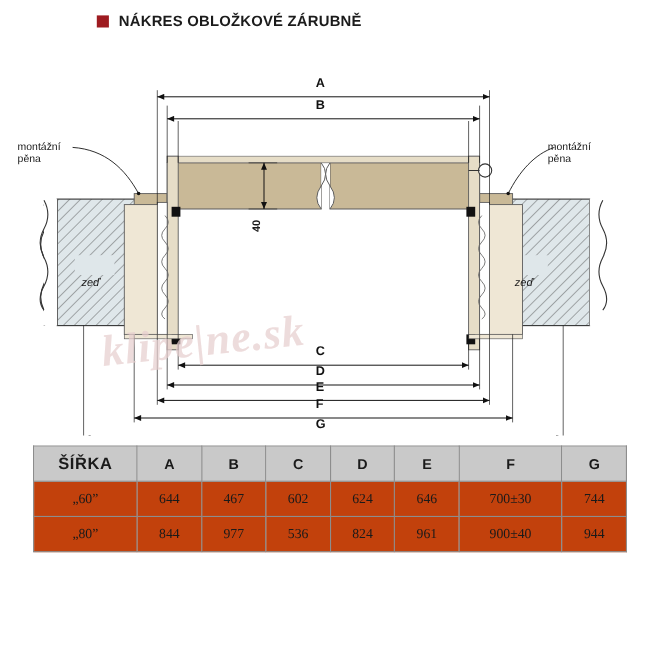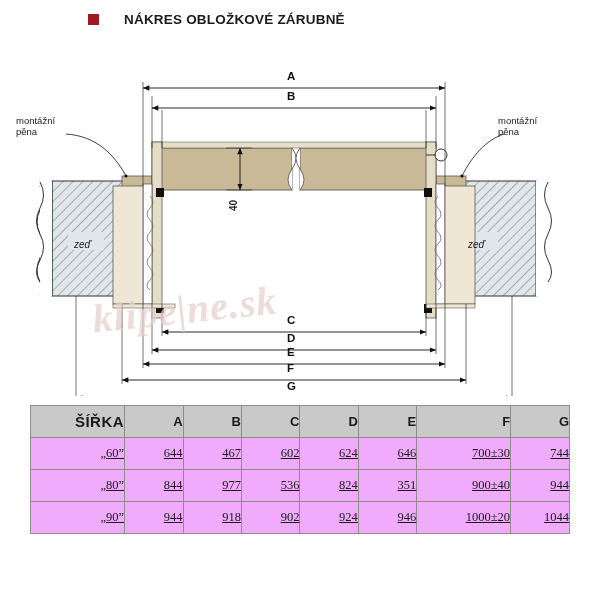--- a/index.html
+++ b/index.html
@@ -9,21 +9,21 @@
     font-family:"Liberation Sans", sans-serif;
     color:#1a1a1a;
     overflow:hidden;
     position:relative;
   }
   #root{position:relative;width:600px;height:600px;}
 
   
   .title-row{
     position:absolute;left:88px;top:12px;
-    display:flex;align-items:center;gap:25px;
+    display:flex;align-items:center;gap:9px;
   }
   .title-marker{
     width:11px;height:11px;background:#9e1b20;display:block;
   }
   .title-text{
     font-size:13.5px;font-weight:bold;letter-spacing:.2px;color:#1b1b1b;
   }
 
   
   .drawing{position:absolute;left:0;top:36px;width:600px;height:360px;}
@@ -36,20 +36,21 @@
     color:#e7cfcf;opacity:.72;letter-spacing:1px;
     transform:rotate(-6deg);
     pointer-events:none;
     font-family:"Liberation Serif", serif;
   }
 
   
   .lbl{
     position:absolute;font-size:9.5px;color:#1a1a1a;line-height:1.12;
     white-space:pre-line;
+    margin-top:13px;
   }
   .lbl-left{left:16px;top:80px;}
   .lbl-right{left:498px;top:80px;}
   .lbl-wall-l{left:74px;top:203px;font-style:italic;font-size:10px;}
   .lbl-wall-r{left:468px;top:203px;font-style:italic;font-size:10px;}
   .dim-letter{
     position:absolute;font-size:11.5px;font-weight:bold;color:#111;
   }
   .dim-40{
     position:absolute;left:228px;top:175px;font-size:10px;font-weight:bold;
@@ -58,35 +59,35 @@
 
   
   table{
     position:absolute;left:30px;top:405px;
     border-collapse:collapse;
     width:540px;
     font-size:12.5px;
   }
   th,td{
     border:1px solid #8d8d8d;
-    text-align:right;
+    text-align:center;
     padding:0;
     height:31px;
     font-family:"Liberation Serif", serif;
   }
   thead th{
     background:#c9c9c9;
     font-weight:bold;
     font-size:13px;
     font-family:"Liberation Sans", sans-serif;
   }
   thead th.first{
     font-size:15px;letter-spacing:.5px;
   }
-  tbody td{background:#f0abfc;text-decoration:underline;}
+  tbody td{background:#c2410c;}
   tbody td.first{font-weight:normal;}
   .col-first{width:96px;}
   .col-narrow{width:60px;}
   .col-f{width:96px;}
 </style>
 </head>
 <body>
 
 <div id="root">
 
@@ -242,30 +243,20 @@
         <td>646</td>
         <td>700±30</td>
         <td>744</td>
       </tr>
       <tr>
         <td class="first">„80”</td>
         <td>844</td>
         <td>977</td>
         <td>536</td>
         <td>824</td>
-        <td>351</td>
+        <td>961</td>
         <td>900±40</td>
         <td>944</td>
       </tr>
-      <tr>
-        <td class="first">„90”</td>
-        <td>944</td>
-        <td>918</td>
-        <td>902</td>
-        <td>924</td>
-        <td>946</td>
-        <td>1000±20</td>
-        <td>1044</td>
-      </tr>
     </tbody>
   </table>
 
 </div>
 
 </body></html>

